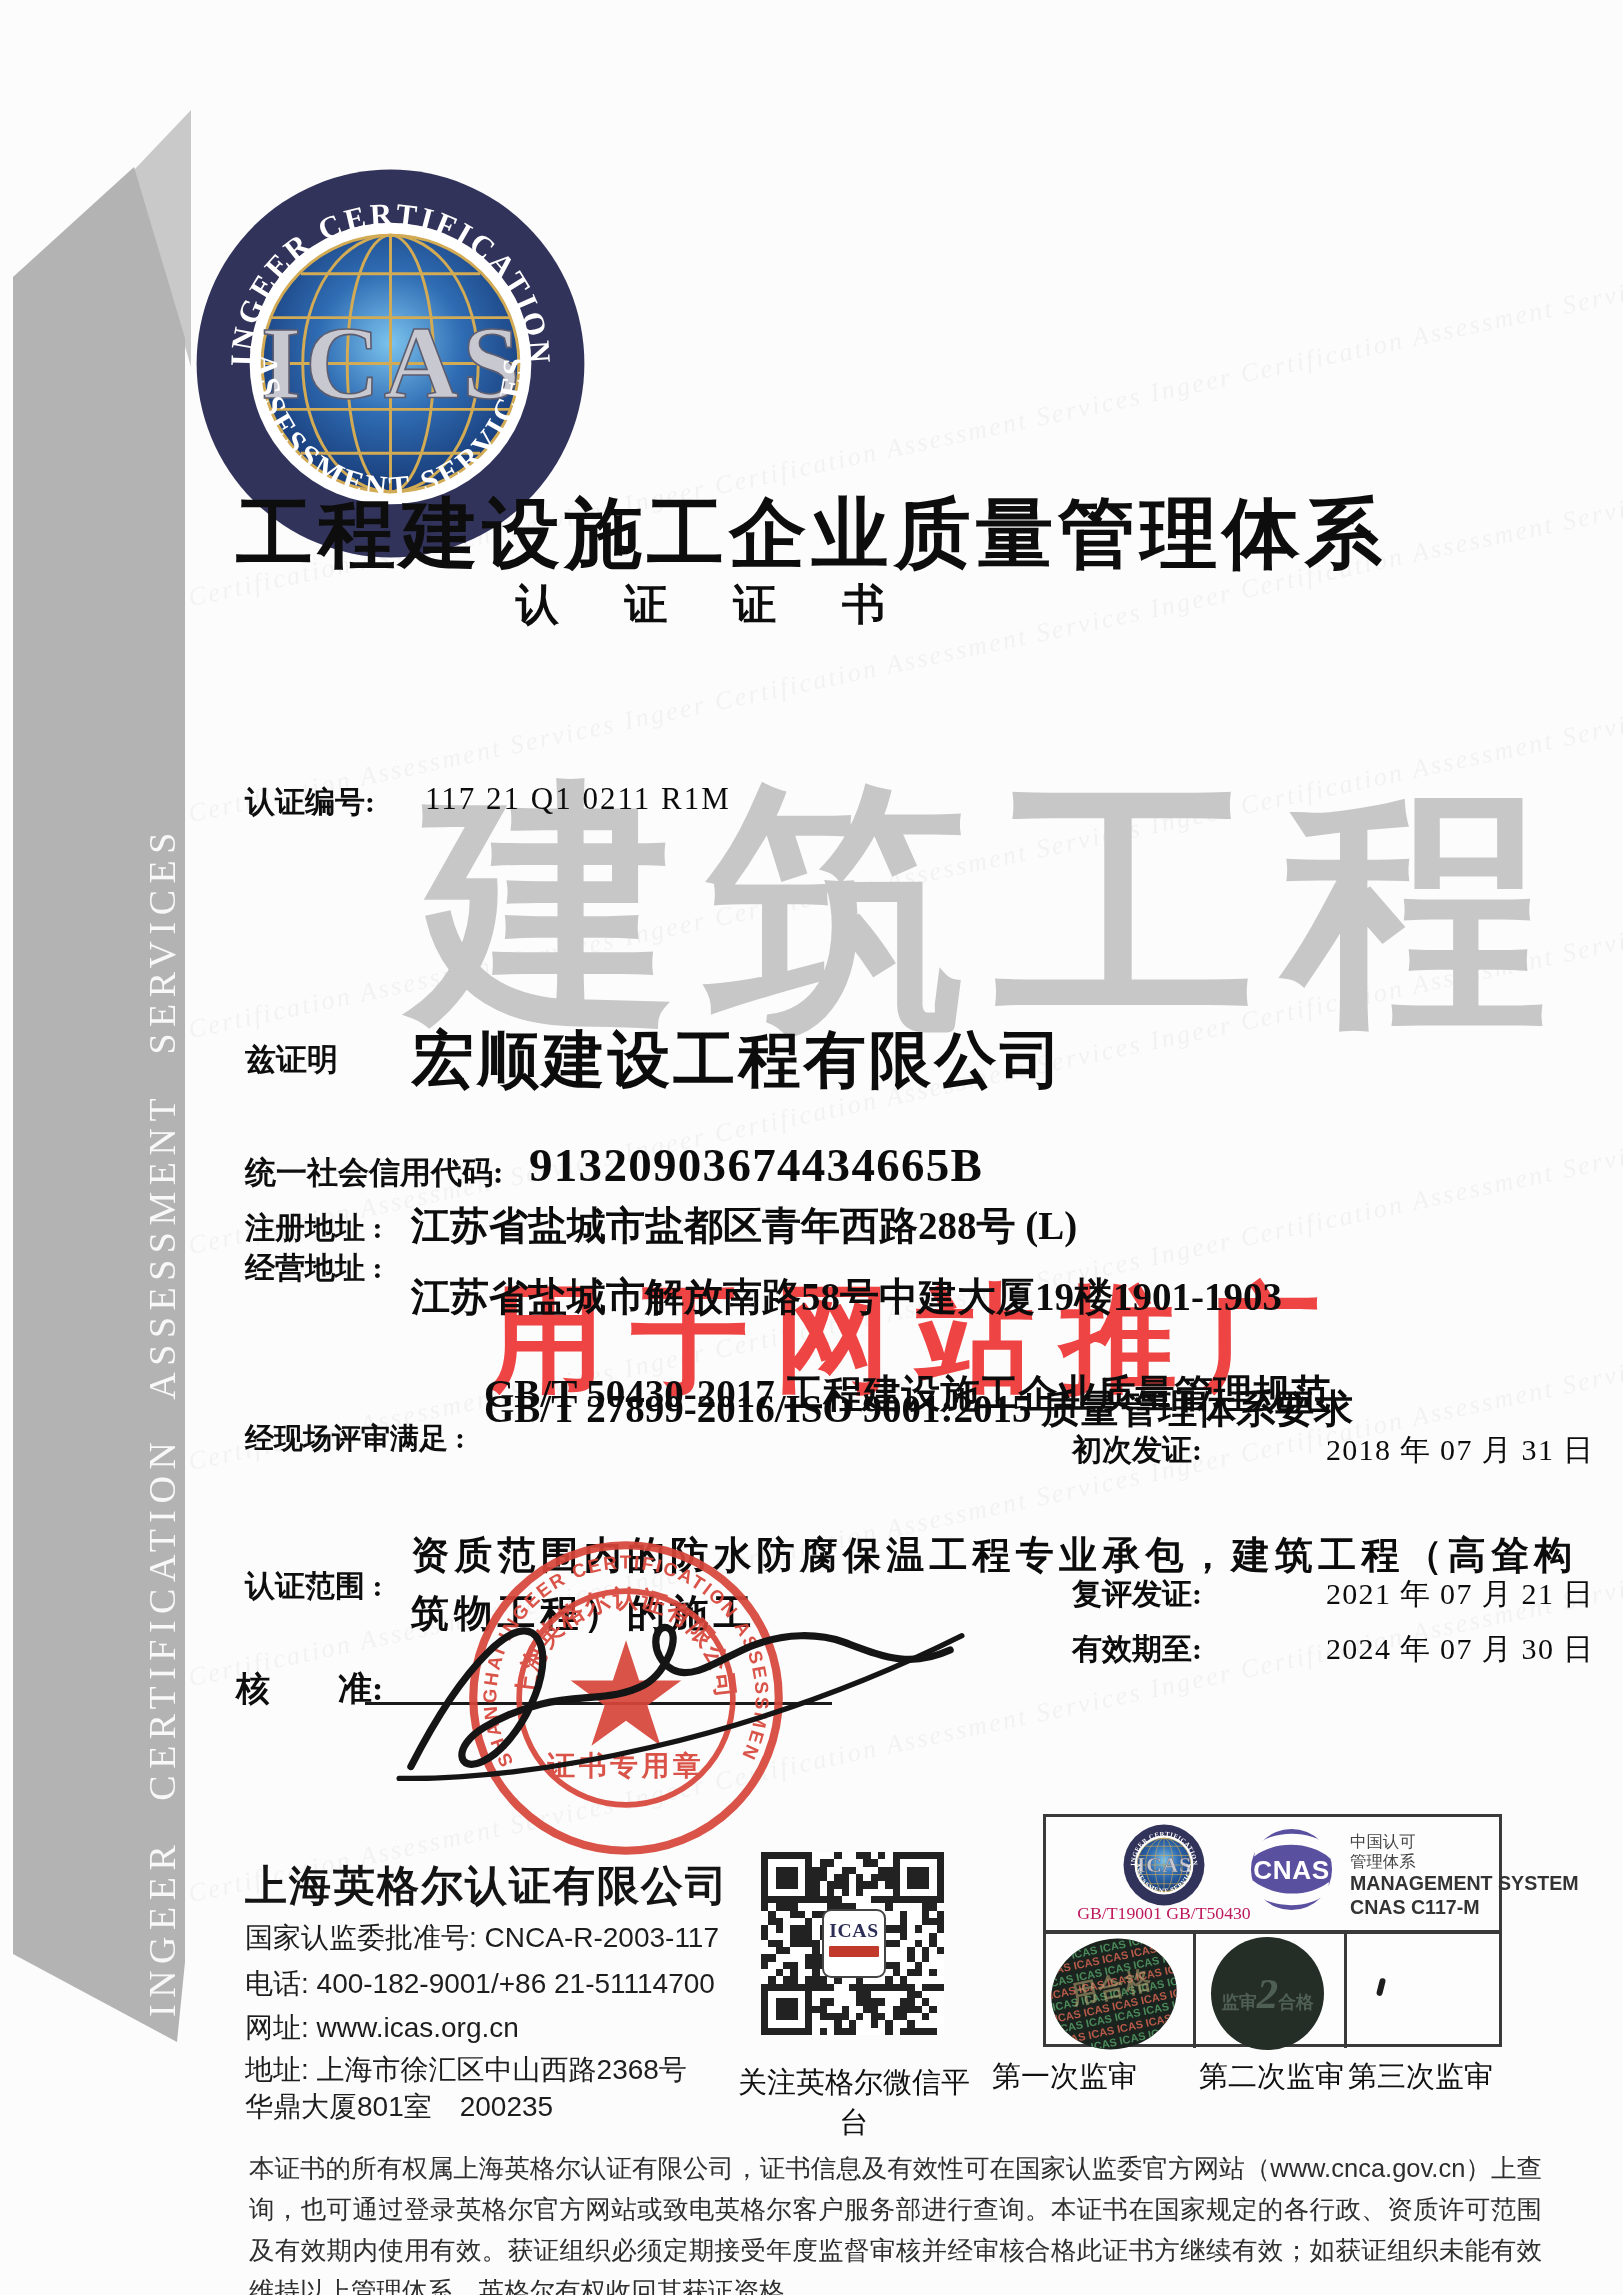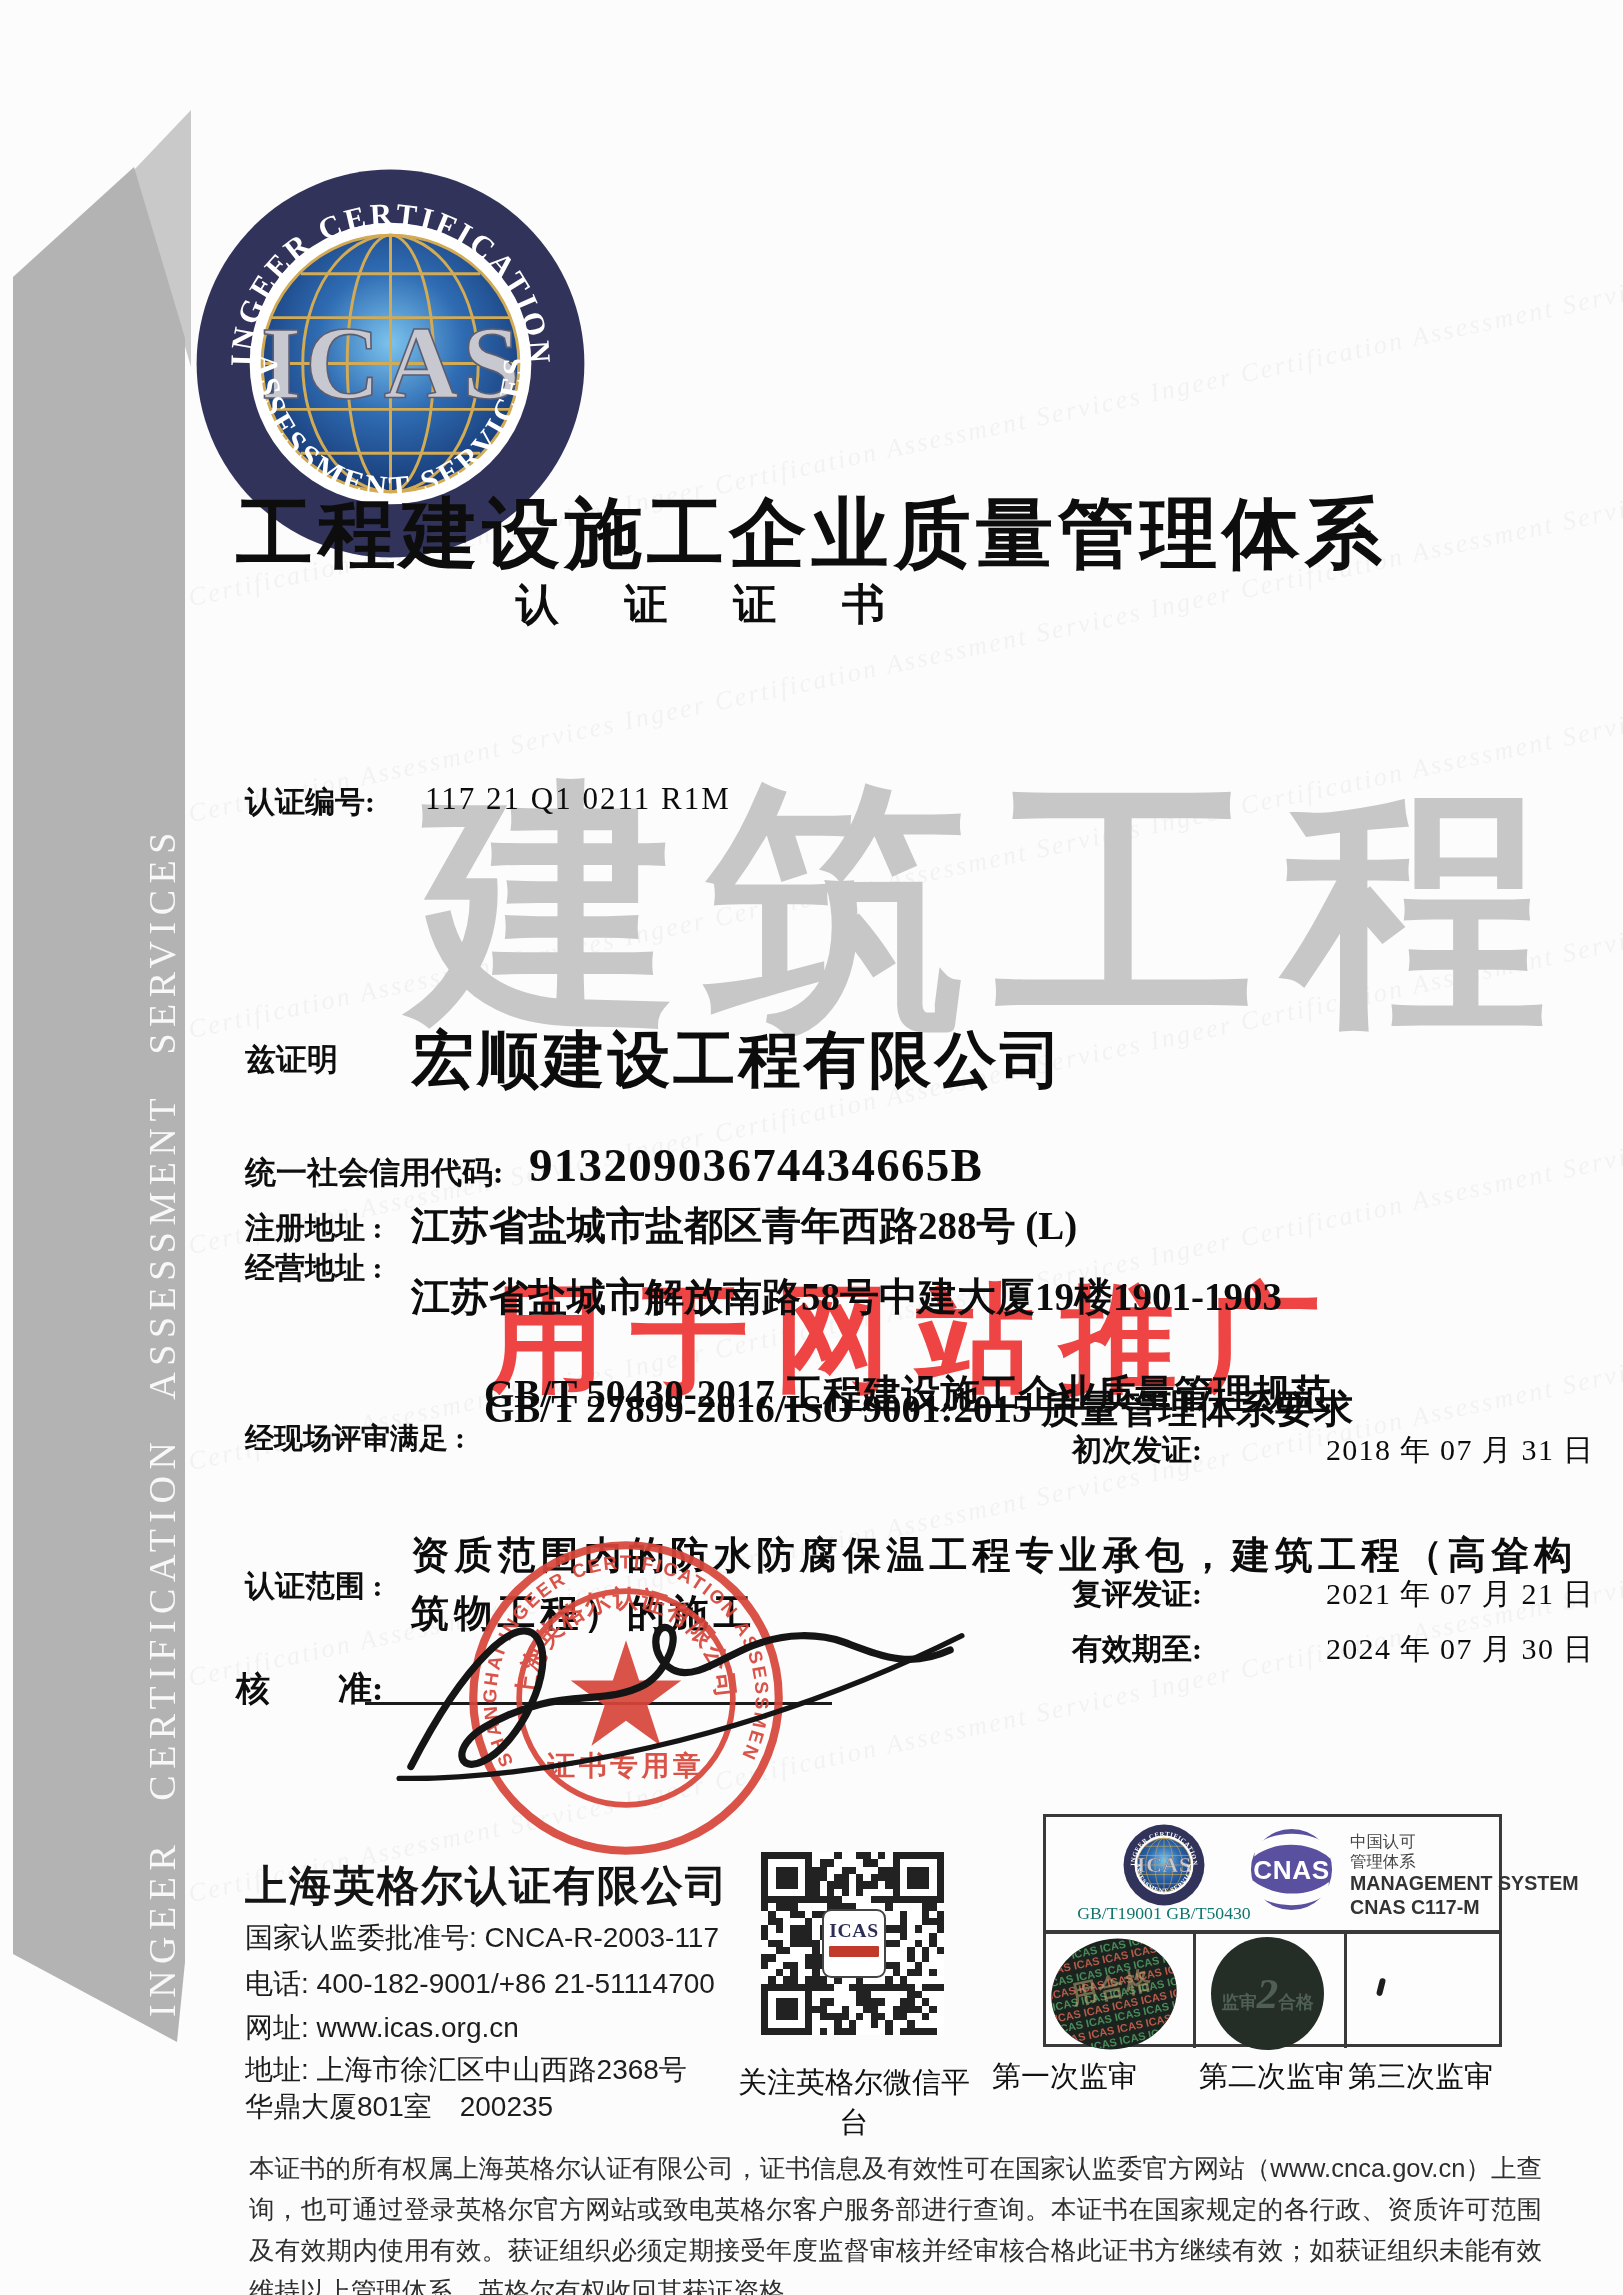--- a/index.html
+++ b/index.html
@@ -71,21 +71,21 @@
   .qr span{background:#fff;} .qr span.q{background:#222;}
   .qr-logo{left:822px;top:1909px;width:60px;height:65px;background:#fff;border:2px solid #444;
            border-radius:9.2px;z-index:3;text-align:center;}
   .qr-logo .t{font-size:19.6px;font-weight:700;color:#2c2e55;margin-top:9.2px;letter-spacing:0.7px;}
   .qr-logo .r{margin:3.9px 5.2px 0 5.2px;height:10.5px;background:#c0392b;border-radius:1.3px;
               color:#fff;font-size:6.5px;line-height:10.5px;font-family:"Liberation Sans",sans-serif;overflow:hidden;}
   .qr-cap{left:733px;top:2063px;width:242px;text-align:center;font-family:"Liberation Sans",sans-serif;
           font-size:29px;color:#111;z-index:2;}
   
   .accbox{left:1043px;top:1814px;width:453px;height:113px;border:3.3px solid #3a3a3a;background:#fdfdfd;z-index:2;}
-  .icas-cap{left:1066px;top:1903px;width:196px;text-align:center;font-size:17.7px;z-index:3;color:#0f766e;}
+  .icas-cap{left:1066px;top:1903px;width:196px;text-align:center;font-size:17.7px;z-index:3;color:#be185d;}
   .cnas{left:1249px;top:1827px;width:85px;height:85px;z-index:3;}
   .cnas-t{font-family:"Liberation Sans",sans-serif;z-index:3;color:#444;white-space:nowrap;}
   .ct1{left:1350px;top:1831px;font-size:16.4px;}
   .ct2{left:1350px;top:1851px;font-size:16.4px;}
   .ct3{left:1350px;top:1872px;font-size:19.6px;font-weight:600;color:#333;}
   .ct4{left:1350px;top:1896px;font-size:19.6px;font-weight:600;color:#333;}
   .surbox{left:1043px;top:1931px;width:453px;height:110px;border:3.3px solid #3a3a3a;background:#fdfdfd;z-index:2;}
   .surdiv{top:1931px;width:2.6px;height:117px;background:#3a3a3a;z-index:3;}
   .sd1{left:1193px;} .sd2{left:1344px;}
   .sticker1{left:1051px;top:1939px;width:126px;height:110px;border-radius:50%;background:#1b231e;

